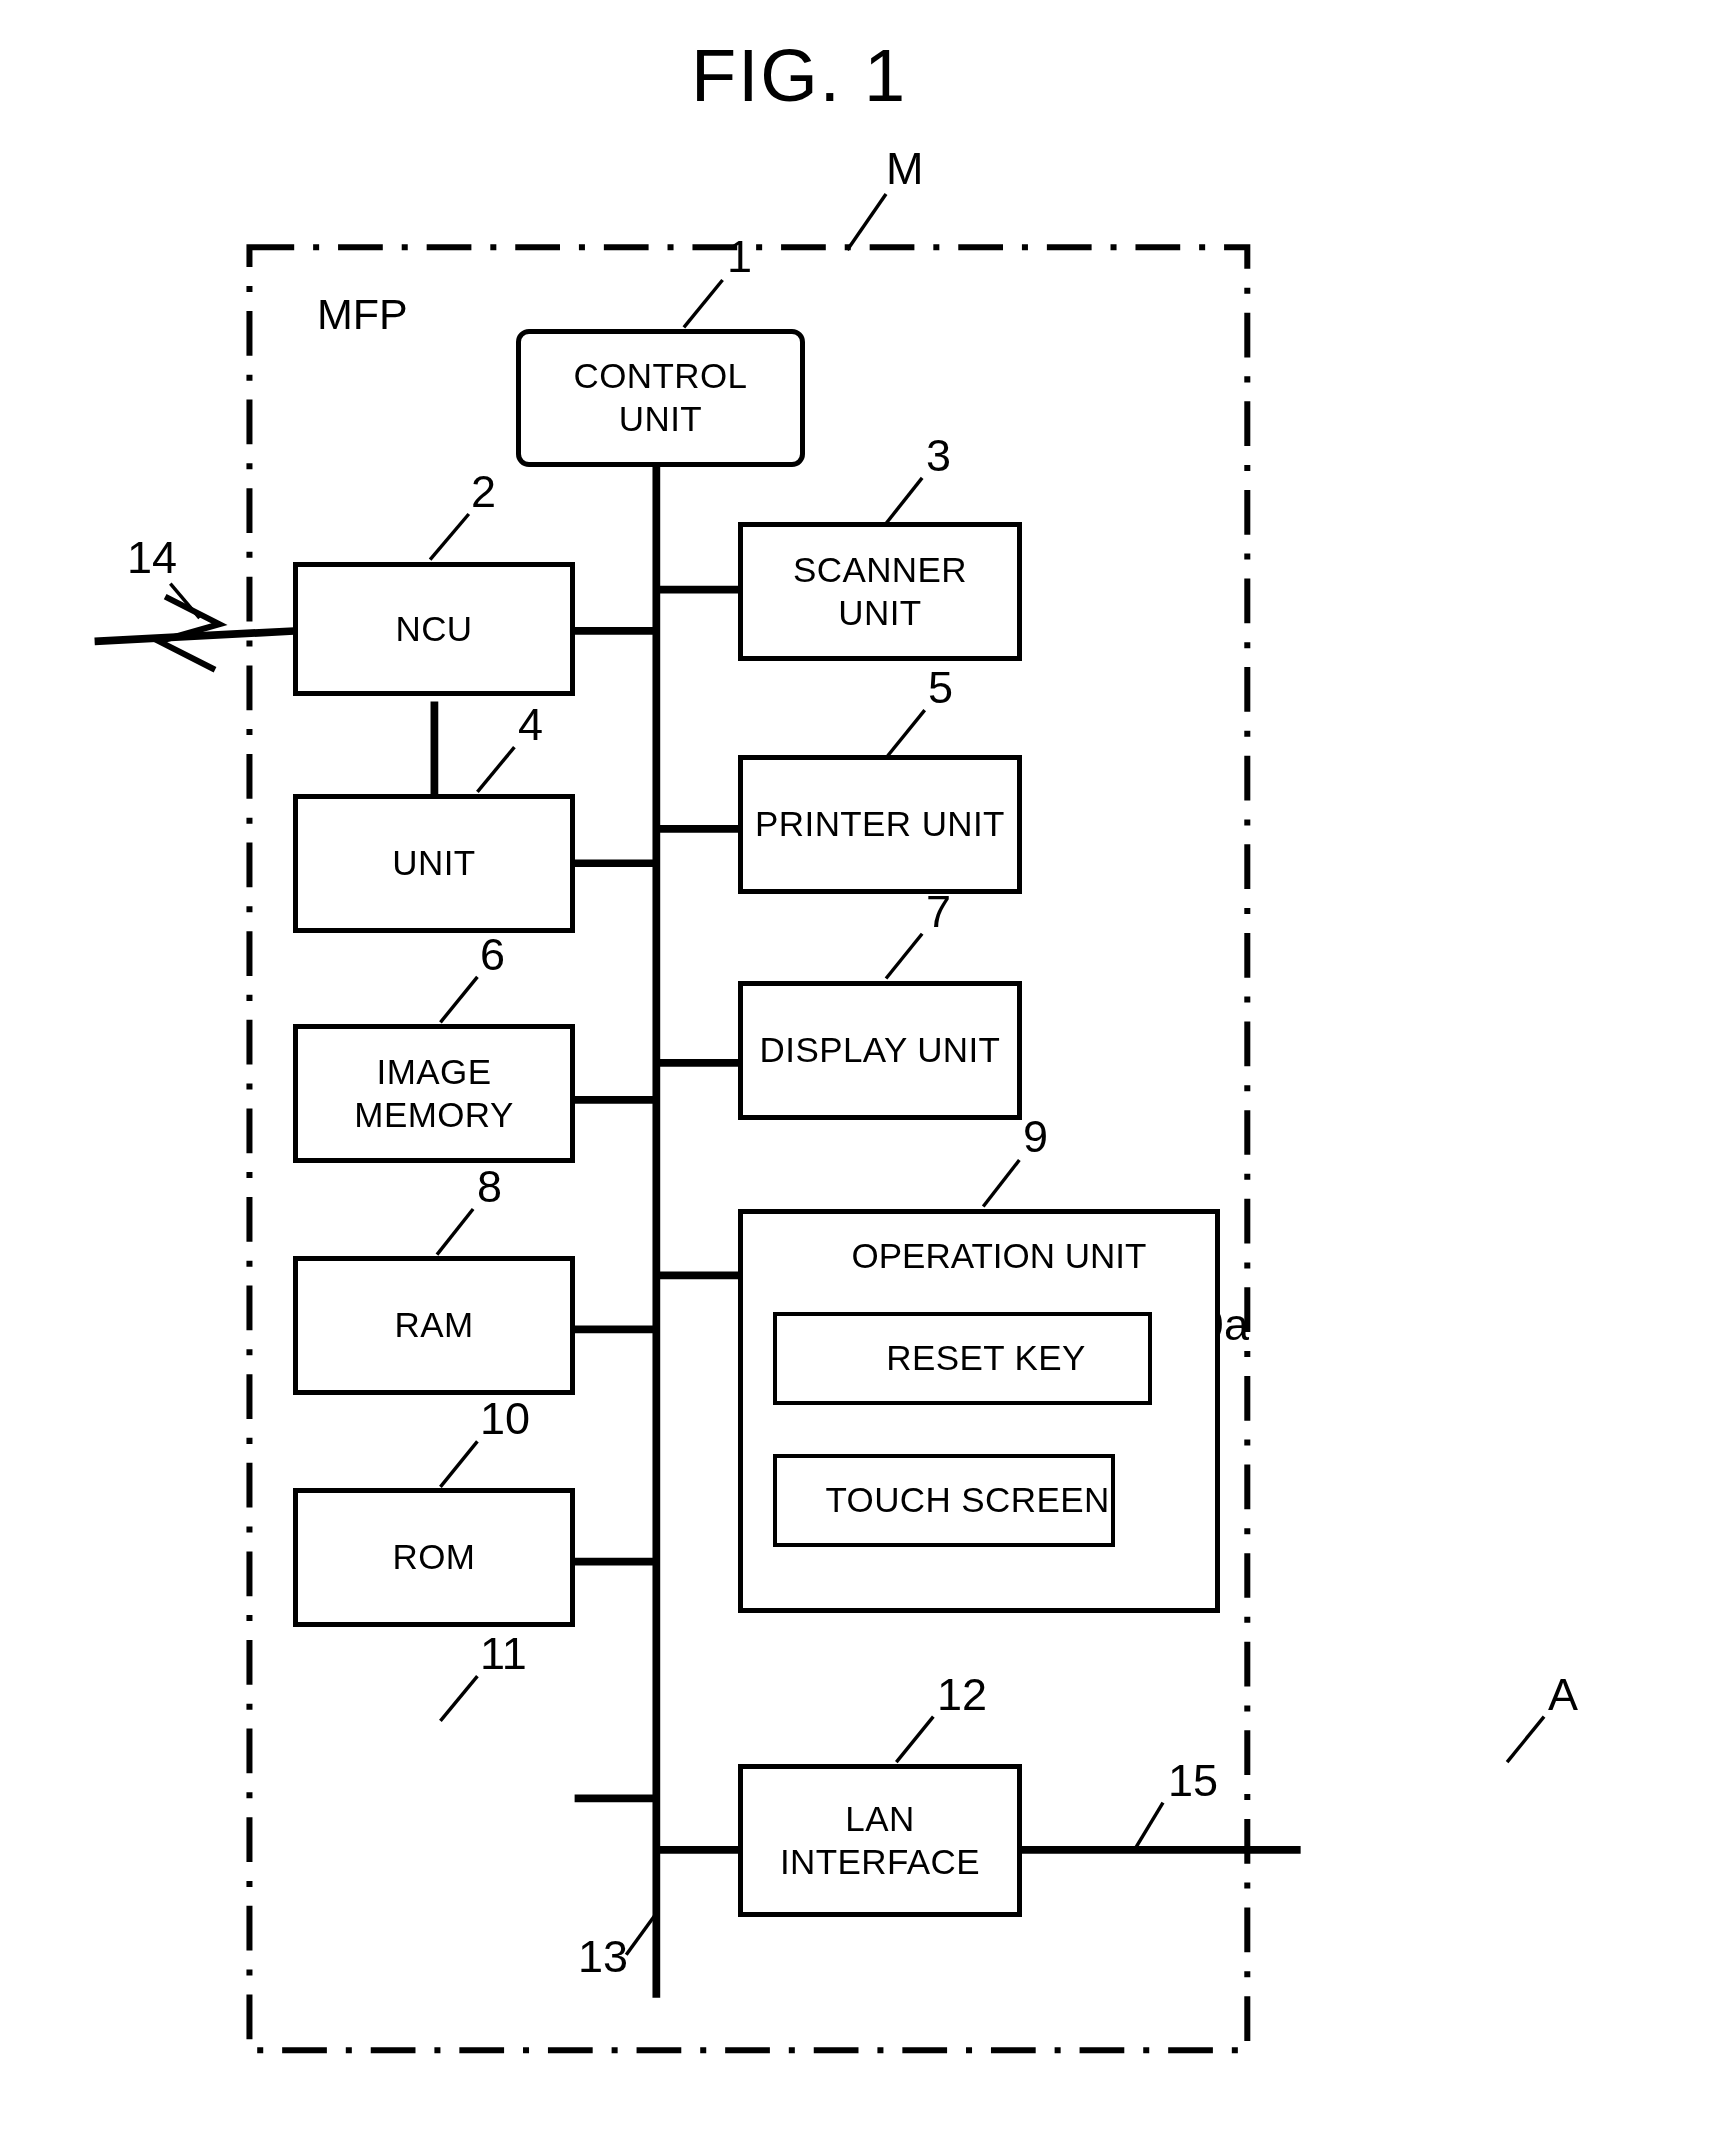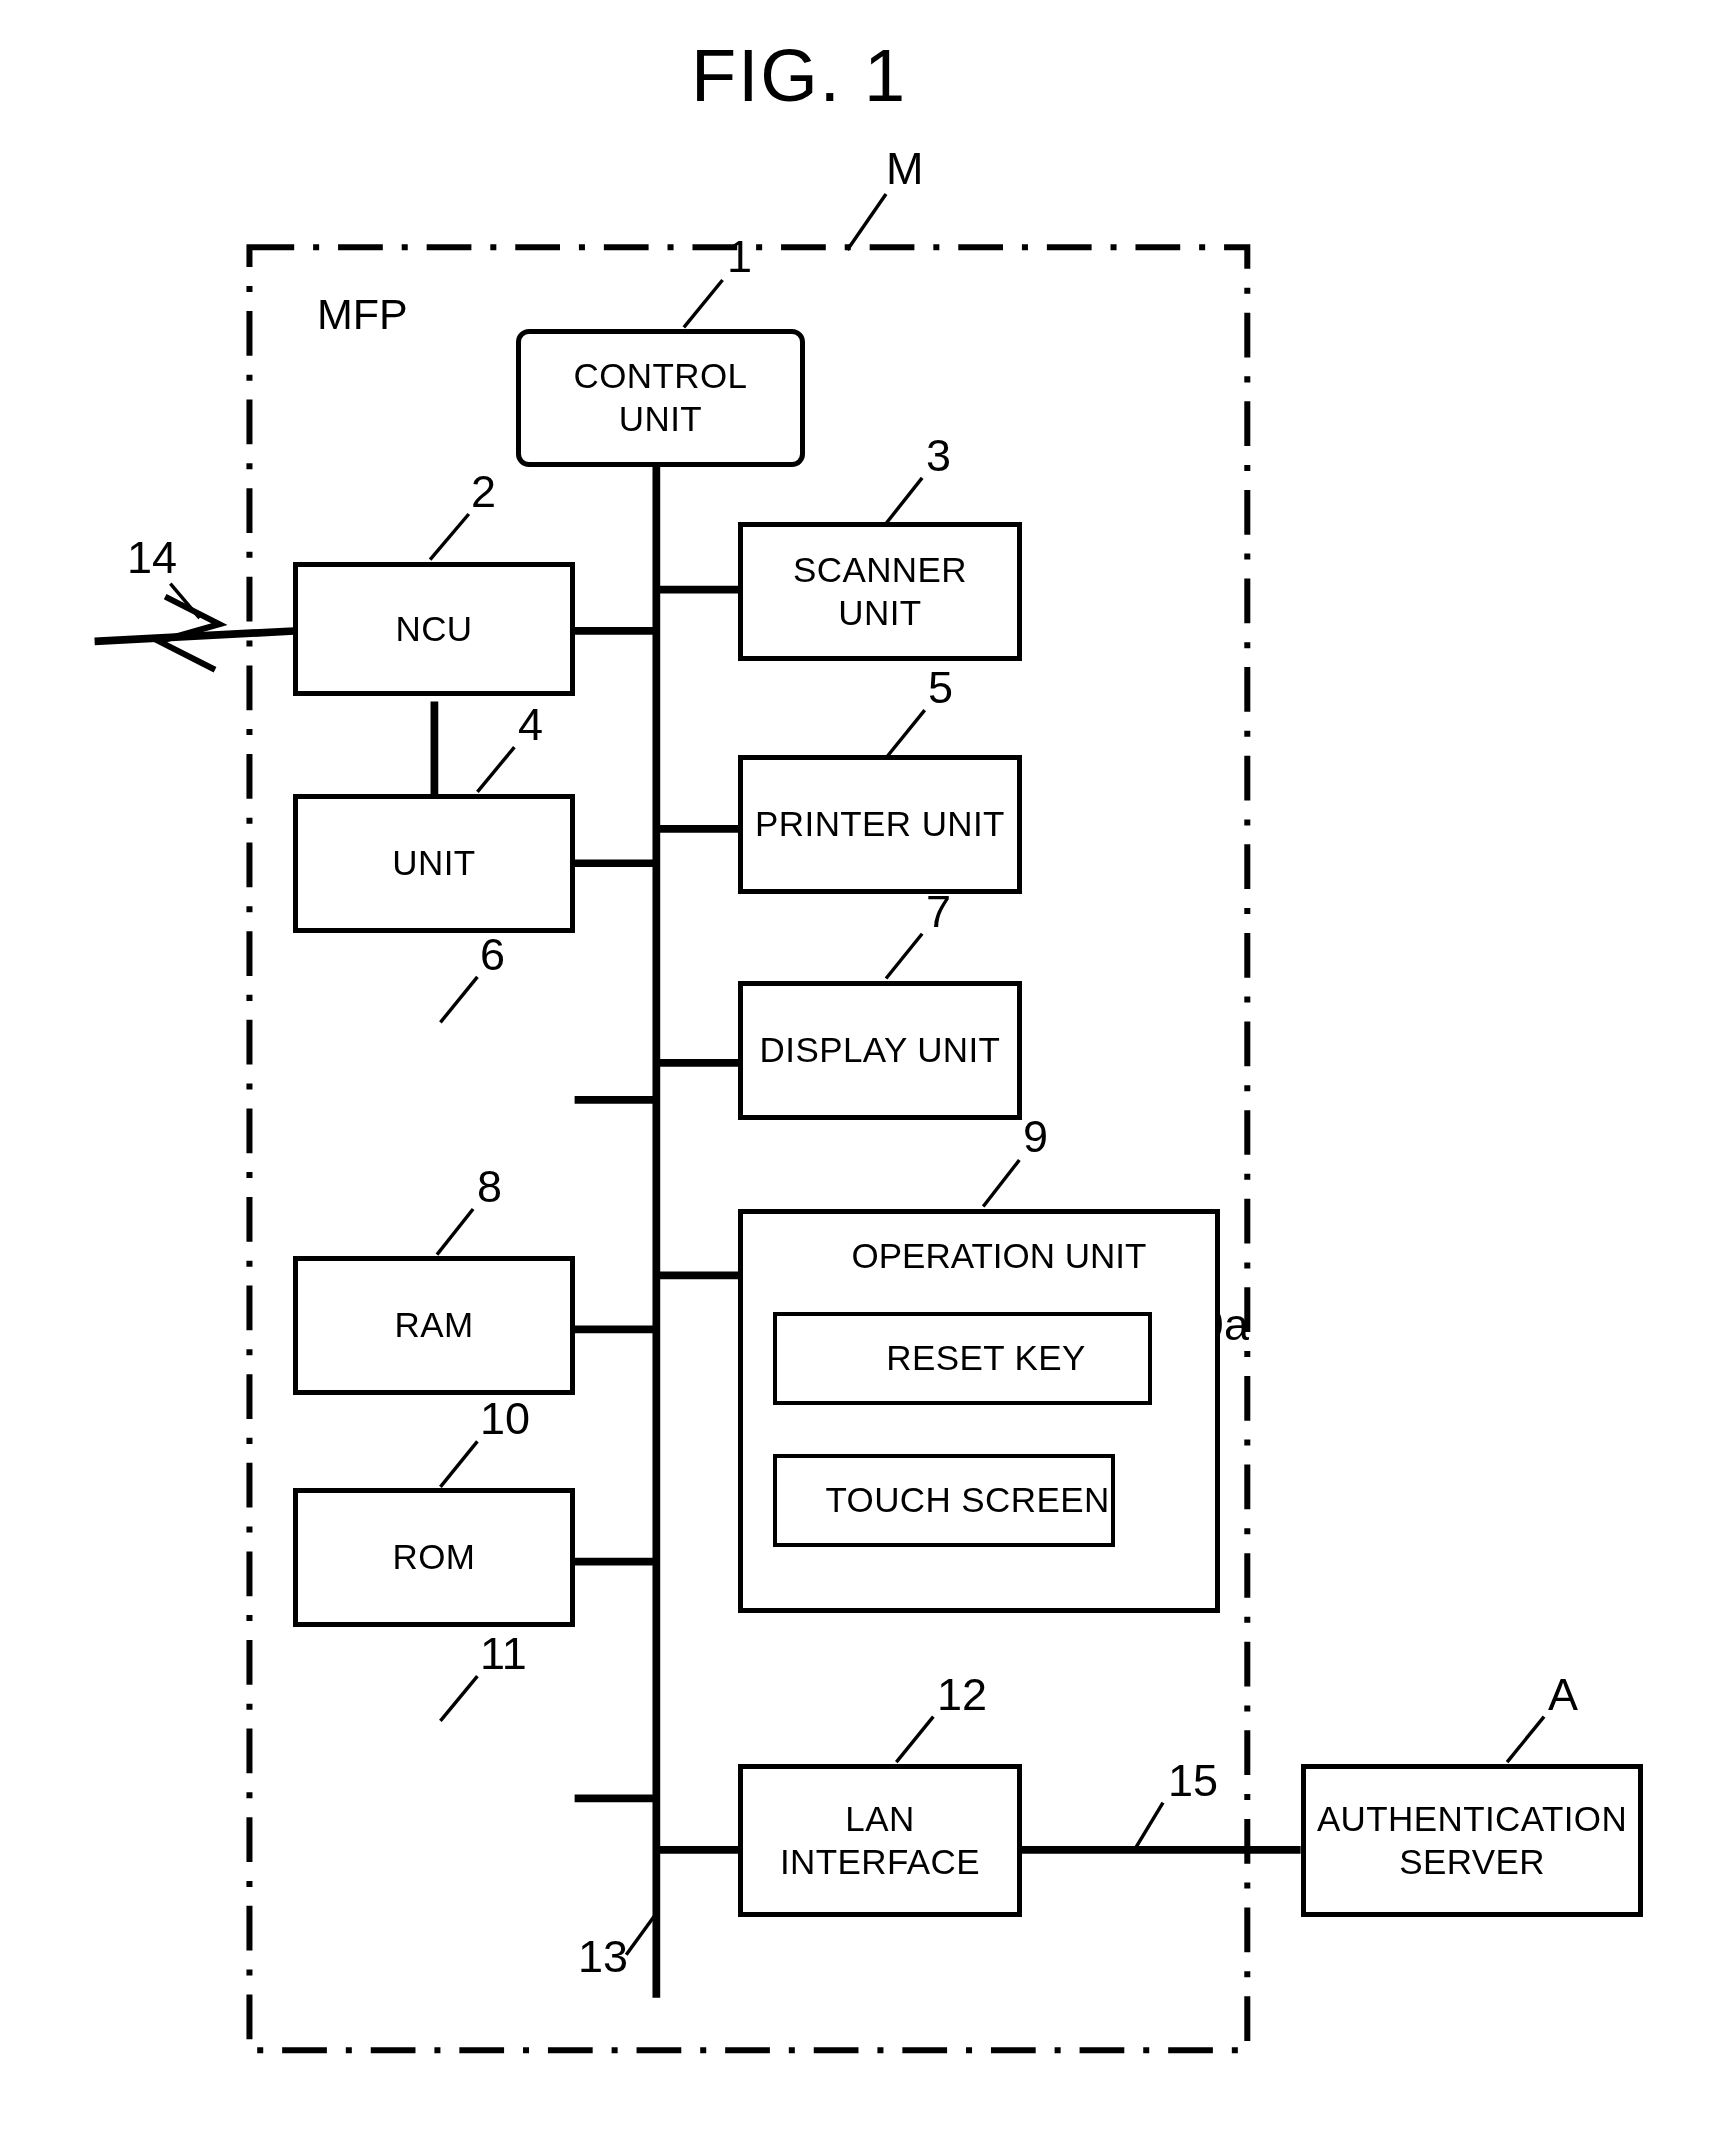--- a/index.html
+++ b/index.html
@@ -181,20 +181,26 @@
   </div>
 
   <div class="box" style="left:293px; top:794px; width:282px; height:139px;">
     <span>UNIT</span>
   </div>
 
   <div class="box" style="left:738px; top:755px; width:284px; height:139px;">
     <span>PRINTER UNIT</span>
   </div>
 
+  <div class="box" style="left:293px; top:1024px; width:282px; height:139px;">
+    <span>
+      <span>IMAGE</span><br>
+      <span>MEMORY</span>
+    </span>
+  </div>
 
   <div class="box" style="left:738px; top:981px; width:284px; height:139px;">
     <span>DISPLAY UNIT</span>
   </div>
 
   <div class="box" style="left:293px; top:1256px; width:282px; height:139px;">
     <span>RAM</span>
   </div>
 
   <div class="opbox" style="left:738px; top:1209px; width:482px; height:404px;">
@@ -214,21 +220,15 @@
   </div>
 
 
   <div class="box" style="left:738px; top:1764px; width:284px; height:153px;">
     <span>
       <span>LAN</span><br>
       <span>INTERFACE</span>
     </span>
   </div>
 
-  <div class="box" style="left:1301px; top:1764px; width:342px; height:153px;">
-    <span>
-      <span>AUTHENTICATION</span><br>
-      <span>SERVER</span>
-    </span>
-  </div>
 
 </div>
 
 
 </body></html>

